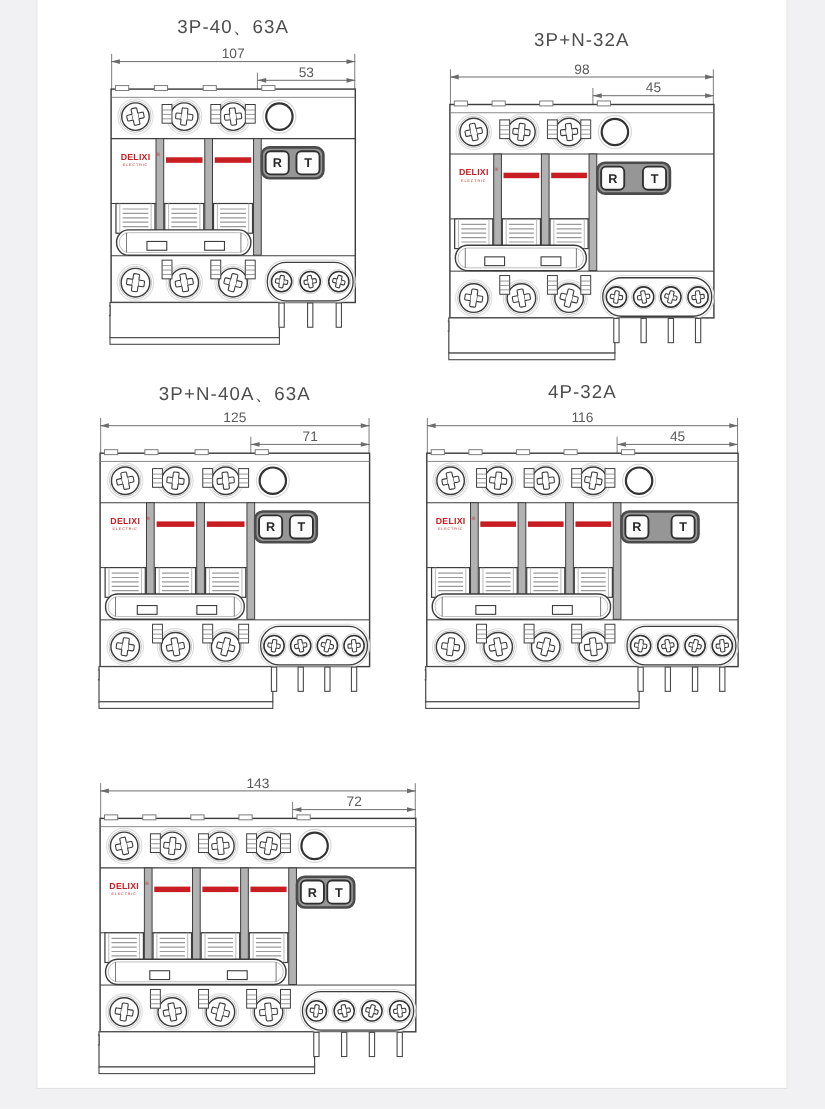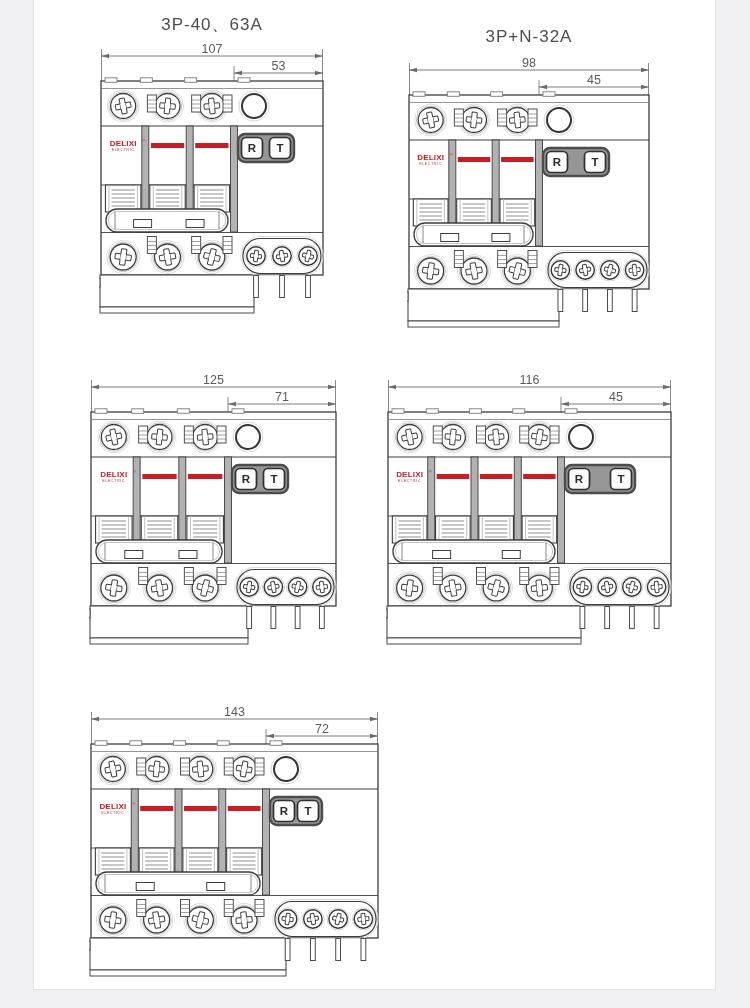--- a/index.html
+++ b/index.html
@@ -448,20 +448,21 @@
                 <rect x="-5.6" y="-1.904" width="11.2" height="3.808" rx="1" fill="#fff" stroke="#3d3d3d" stroke-width="1"></rect>
                 <rect x="-1.904" y="-5.6" width="3.808" height="11.2" rx="1" fill="#fff" stroke="#3d3d3d" stroke-width="1"></rect>
                 <rect x="-1.8479999999999999" y="-1.8479999999999999" width="3.6959999999999997" height="3.6959999999999997" rx="0" fill="#fff" stroke="none" stroke-width="1"></rect>
               </g>
               <rect x="225.225" y="235.5" width="4.8" height="22" rx="0" fill="#fff" stroke="#4a4a4a" stroke-width="1"></rect>
             </g>
           </g>
         </svg>
       </div>
       <div class="diagram" style="left: 88px; top: 346px; width: 249px; height: 302px;">
+        <div class="dtitle">3P+N-40A、63A</div>
         <svg width="249" height="278" viewBox="0 0 249 278" style="top:24px">
           <g>
             <line x1="2.5" y1="9" x2="2.5" y2="41" stroke="#6b6b6b" stroke-width="0.8"></line>
             <line x1="246.5" y1="9" x2="246.5" y2="41" stroke="#6b6b6b" stroke-width="0.8"></line>
             <line x1="139" y1="26" x2="139" y2="41" stroke="#6b6b6b" stroke-width="0.8"></line>
             <line x1="2" y1="16" x2="247" y2="16" stroke="#6b6b6b" stroke-width="0.9"></line>
             <polygon points="2,16 10,13.8 10,18.2" fill="#6b6b6b"></polygon>
             <polygon points="247,16 239,13.8 239,18.2" fill="#6b6b6b"></polygon>
             <text x="124.5" y="13" font-size="12.5" fill="#5a5a5a" text-anchor="middle" font-weight="normal" letter-spacing="0">125</text>
             <line x1="139" y1="33" x2="247" y2="33" stroke="#6b6b6b" stroke-width="0.9"></line>
@@ -665,20 +666,21 @@
                 <rect x="-5.6" y="-1.904" width="11.2" height="3.808" rx="1" fill="#fff" stroke="#3d3d3d" stroke-width="1"></rect>
                 <rect x="-1.904" y="-5.6" width="3.808" height="11.2" rx="1" fill="#fff" stroke="#3d3d3d" stroke-width="1"></rect>
                 <rect x="-1.8479999999999999" y="-1.8479999999999999" width="3.6959999999999997" height="3.6959999999999997" rx="0" fill="#fff" stroke="none" stroke-width="1"></rect>
               </g>
               <rect x="230.475" y="235.5" width="4.8" height="22" rx="0" fill="#fff" stroke="#4a4a4a" stroke-width="1"></rect>
             </g>
           </g>
         </svg>
       </div>
       <div class="diagram" style="left: 385px; top: 346px; width: 287px; height: 302px;">
+        <div class="dtitle">4P-32A</div>
         <svg width="287" height="278" viewBox="0 0 287 278" style="top:24px">
           <g>
             <line x1="2.5" y1="9" x2="2.5" y2="41" stroke="#6b6b6b" stroke-width="0.8"></line>
             <line x1="284.5" y1="9" x2="284.5" y2="41" stroke="#6b6b6b" stroke-width="0.8"></line>
             <line x1="175" y1="26" x2="175" y2="41" stroke="#6b6b6b" stroke-width="0.8"></line>
             <line x1="2" y1="16" x2="285" y2="16" stroke="#6b6b6b" stroke-width="0.9"></line>
             <polygon points="2,16 10,13.8 10,18.2" fill="#6b6b6b"></polygon>
             <polygon points="285,16 277,13.8 277,18.2" fill="#6b6b6b"></polygon>
             <text x="143.5" y="13" font-size="12.5" fill="#5a5a5a" text-anchor="middle" font-weight="normal" letter-spacing="0">116</text>
             <line x1="175" y1="33" x2="285" y2="33" stroke="#6b6b6b" stroke-width="0.9"></line>

